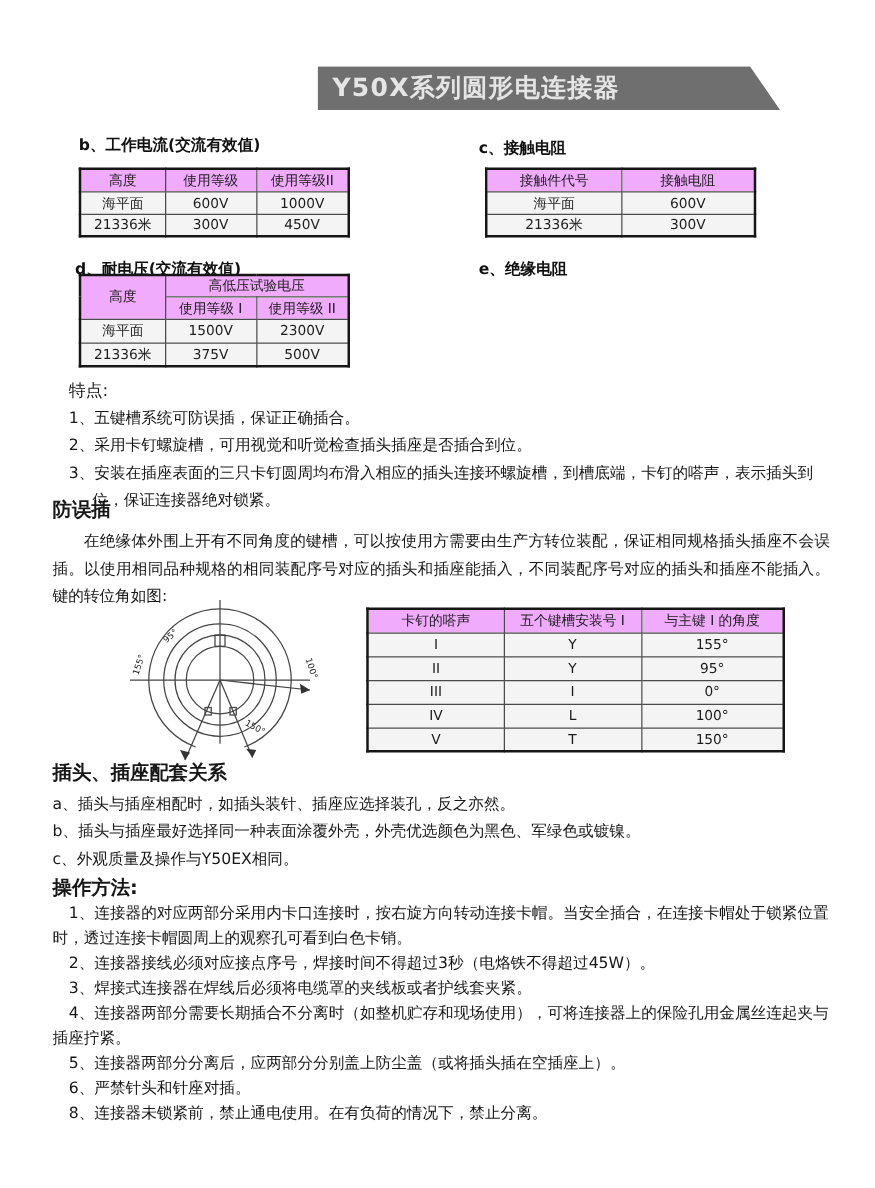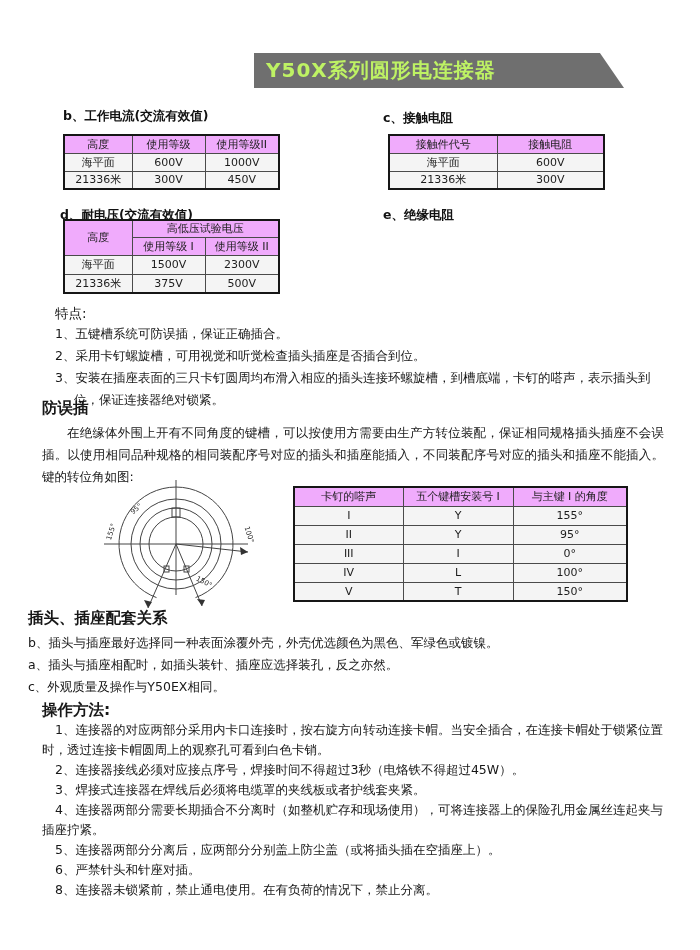--- a/index.html
+++ b/index.html
@@ -8,21 +8,21 @@
     font-family:"DejaVu Sans","Liberation Sans",sans-serif;
     color:#1c1c1c;overflow:hidden;
   }
   
   .banner{
     position:absolute;left:254px;top:53px;width:370px;height:35px;
     background:#6f6f6f;
     clip-path:polygon(0 0,93.5% 0,100% 100%,0 100%);
     display:flex;align-items:center;padding-left:12px;box-sizing:border-box;
   }
-  .banner .banner-text{color:#bef264;font-weight:bold;font-size:20px;letter-spacing:1px;white-space:nowrap;}
+  .banner .banner-text{color:#e5e5e5;font-weight:bold;font-size:20px;letter-spacing:1px;white-space:nowrap;}
   
   .sec-label{position:absolute;font-size:12.5px;font-weight:bold;color:#111;white-space:nowrap;}
   
   table.spec{border-collapse:collapse;position:absolute;table-layout:fixed;border:2px solid #161616;}
   .spec th,.spec td{
     border:1px solid #4a4a4a;font-size:11px;text-align:center;vertical-align:middle;
     padding:0 2px;overflow:hidden;white-space:nowrap;
   }
   .spec th{background:#f0abfc;font-weight:normal;text-align:center;}
   .spec td{background:#f4f4f4;font-weight:normal;}
@@ -196,25 +196,25 @@
       <td>100°</td>
     </tr>
     <tr style="height:19px">
       <td>V</td>
       <td>T</td>
       <td>150°</td>
     </tr>
   </tbody>
     </table>
 
-  <div class="block txt" style="left:28px;top:608px;width:622px;">
+  <div class="block txt" style="left:42px;top:608px;width:622px;">
     <div class="h-big">插头、插座配套关系</div>
     <div style="height:4px"></div>
+    <p class="flat">a、插头与插座相配时，如插头装针、插座应选择装孔，反之亦然。</p>
     <p class="flat">b、插头与插座最好选择同一种表面涂覆外壳，外壳优选颜色为黑色、军绿色或镀镍。</p>
-    <p class="flat">a、插头与插座相配时，如插头装针、插座应选择装孔，反之亦然。</p>
     <p class="flat">c、外观质量及操作与Y50EX相同。</p>
   </div>
 
   <div class="block txt" style="left:42px;top:700px;width:624px;">
     <div class="h-big">操作方法:</div>
     <p class="op-item">1、连接器的对应两部分采用内卡口连接时，按右旋方向转动连接卡帽。当安全插合，在连接卡帽处于锁紧位置时，透过连接卡帽圆周上的观察孔可看到白色卡销。</p>
     <p class="op-item">2、连接器接线必须对应接点序号，焊接时间不得超过3秒（电烙铁不得超过45W）。</p>
     <p class="op-item">3、焊接式连接器在焊线后必须将电缆罩的夹线板或者护线套夹紧。</p>
     <p class="op-item">4、连接器两部分需要长期插合不分离时（如整机贮存和现场使用），可将连接器上的保险孔用金属丝连起夹与插座拧紧。</p>
     <p class="op-item">5、连接器两部分分离后，应两部分分别盖上防尘盖（或将插头插在空插座上）。</p>

